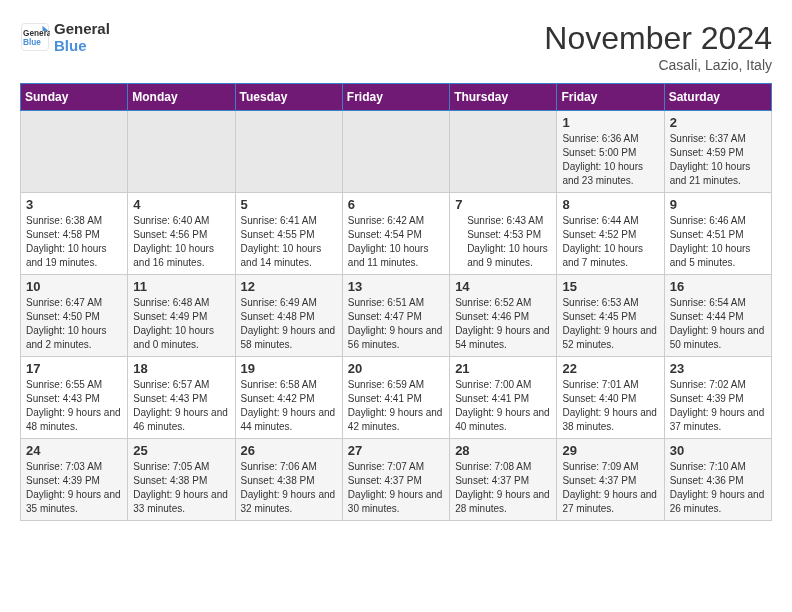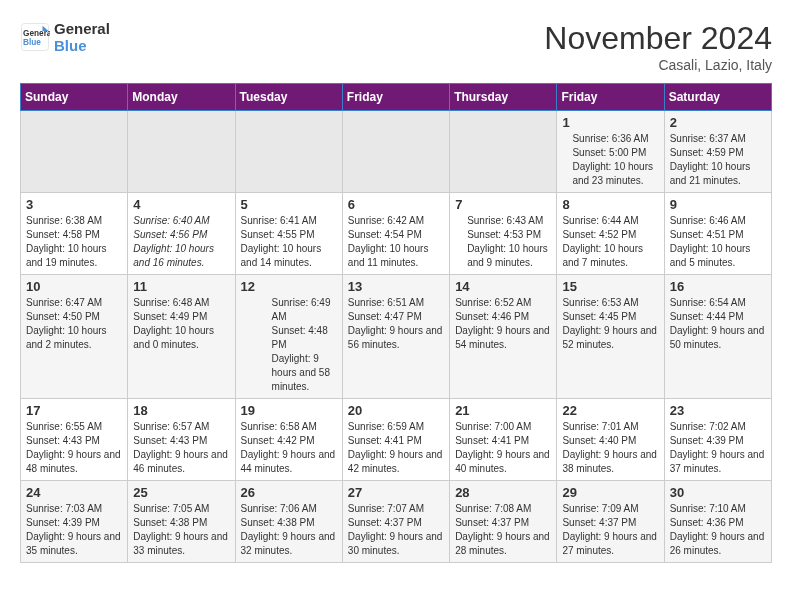--- a/index.html
+++ b/index.html
@@ -114,41 +114,41 @@
   </thead>
   <tbody id="calendar-body">
   <tr>
         <td class="empty-cell"></td>
         <td class="empty-cell"></td>
         <td class="empty-cell"></td>
         <td class="empty-cell"></td>
         <td class="empty-cell"></td>
         <td>
           <span class="day-number">1</span>
-          <div class="day-info" style="white-space: pre-line; margin-left: 10px;">Sunrise: 6:36 AM
+          <div class="day-info" style="white-space: pre-line;">Sunrise: 6:36 AM
 Sunset: 5:00 PM
 Daylight: 10 hours and 23 minutes.</div>
         </td>
         <td>
           <span class="day-number">2</span>
           <div class="day-info" style="white-space: pre-line;">Sunrise: 6:37 AM
 Sunset: 4:59 PM
 Daylight: 10 hours and 21 minutes.</div>
         </td>
       </tr>
       <tr>
         <td>
           <span class="day-number">3</span>
           <div class="day-info" style="white-space: pre-line;">Sunrise: 6:38 AM
 Sunset: 4:58 PM
 Daylight: 10 hours and 19 minutes.</div>
         </td>
         <td>
           <span class="day-number">4</span>
-          <div class="day-info" style="white-space: pre-line; font-style: italic;">Sunrise: 6:40 AM
+          <div class="day-info" style="white-space: pre-line;">Sunrise: 6:40 AM
 Sunset: 4:56 PM
 Daylight: 10 hours and 16 minutes.</div>
         </td>
         <td>
           <span class="day-number">5</span>
           <div class="day-info" style="white-space: pre-line;">Sunrise: 6:41 AM
 Sunset: 4:55 PM
 Daylight: 10 hours and 14 minutes.</div>
         </td>
         <td>
@@ -184,21 +184,21 @@
 Daylight: 10 hours and 2 minutes.</div>
         </td>
         <td>
           <span class="day-number">11</span>
           <div class="day-info" style="white-space: pre-line;">Sunrise: 6:48 AM
 Sunset: 4:49 PM
 Daylight: 10 hours and 0 minutes.</div>
         </td>
         <td>
           <span class="day-number">12</span>
-          <div class="day-info" style="white-space: pre-line; margin-left: 31px;">Sunrise: 6:49 AM
+          <div class="day-info" style="white-space: pre-line;">Sunrise: 6:49 AM
 Sunset: 4:48 PM
 Daylight: 9 hours and 58 minutes.</div>
         </td>
         <td>
           <span class="day-number">13</span>
           <div class="day-info" style="white-space: pre-line;">Sunrise: 6:51 AM
 Sunset: 4:47 PM
 Daylight: 9 hours and 56 minutes.</div>
         </td>
         <td>

